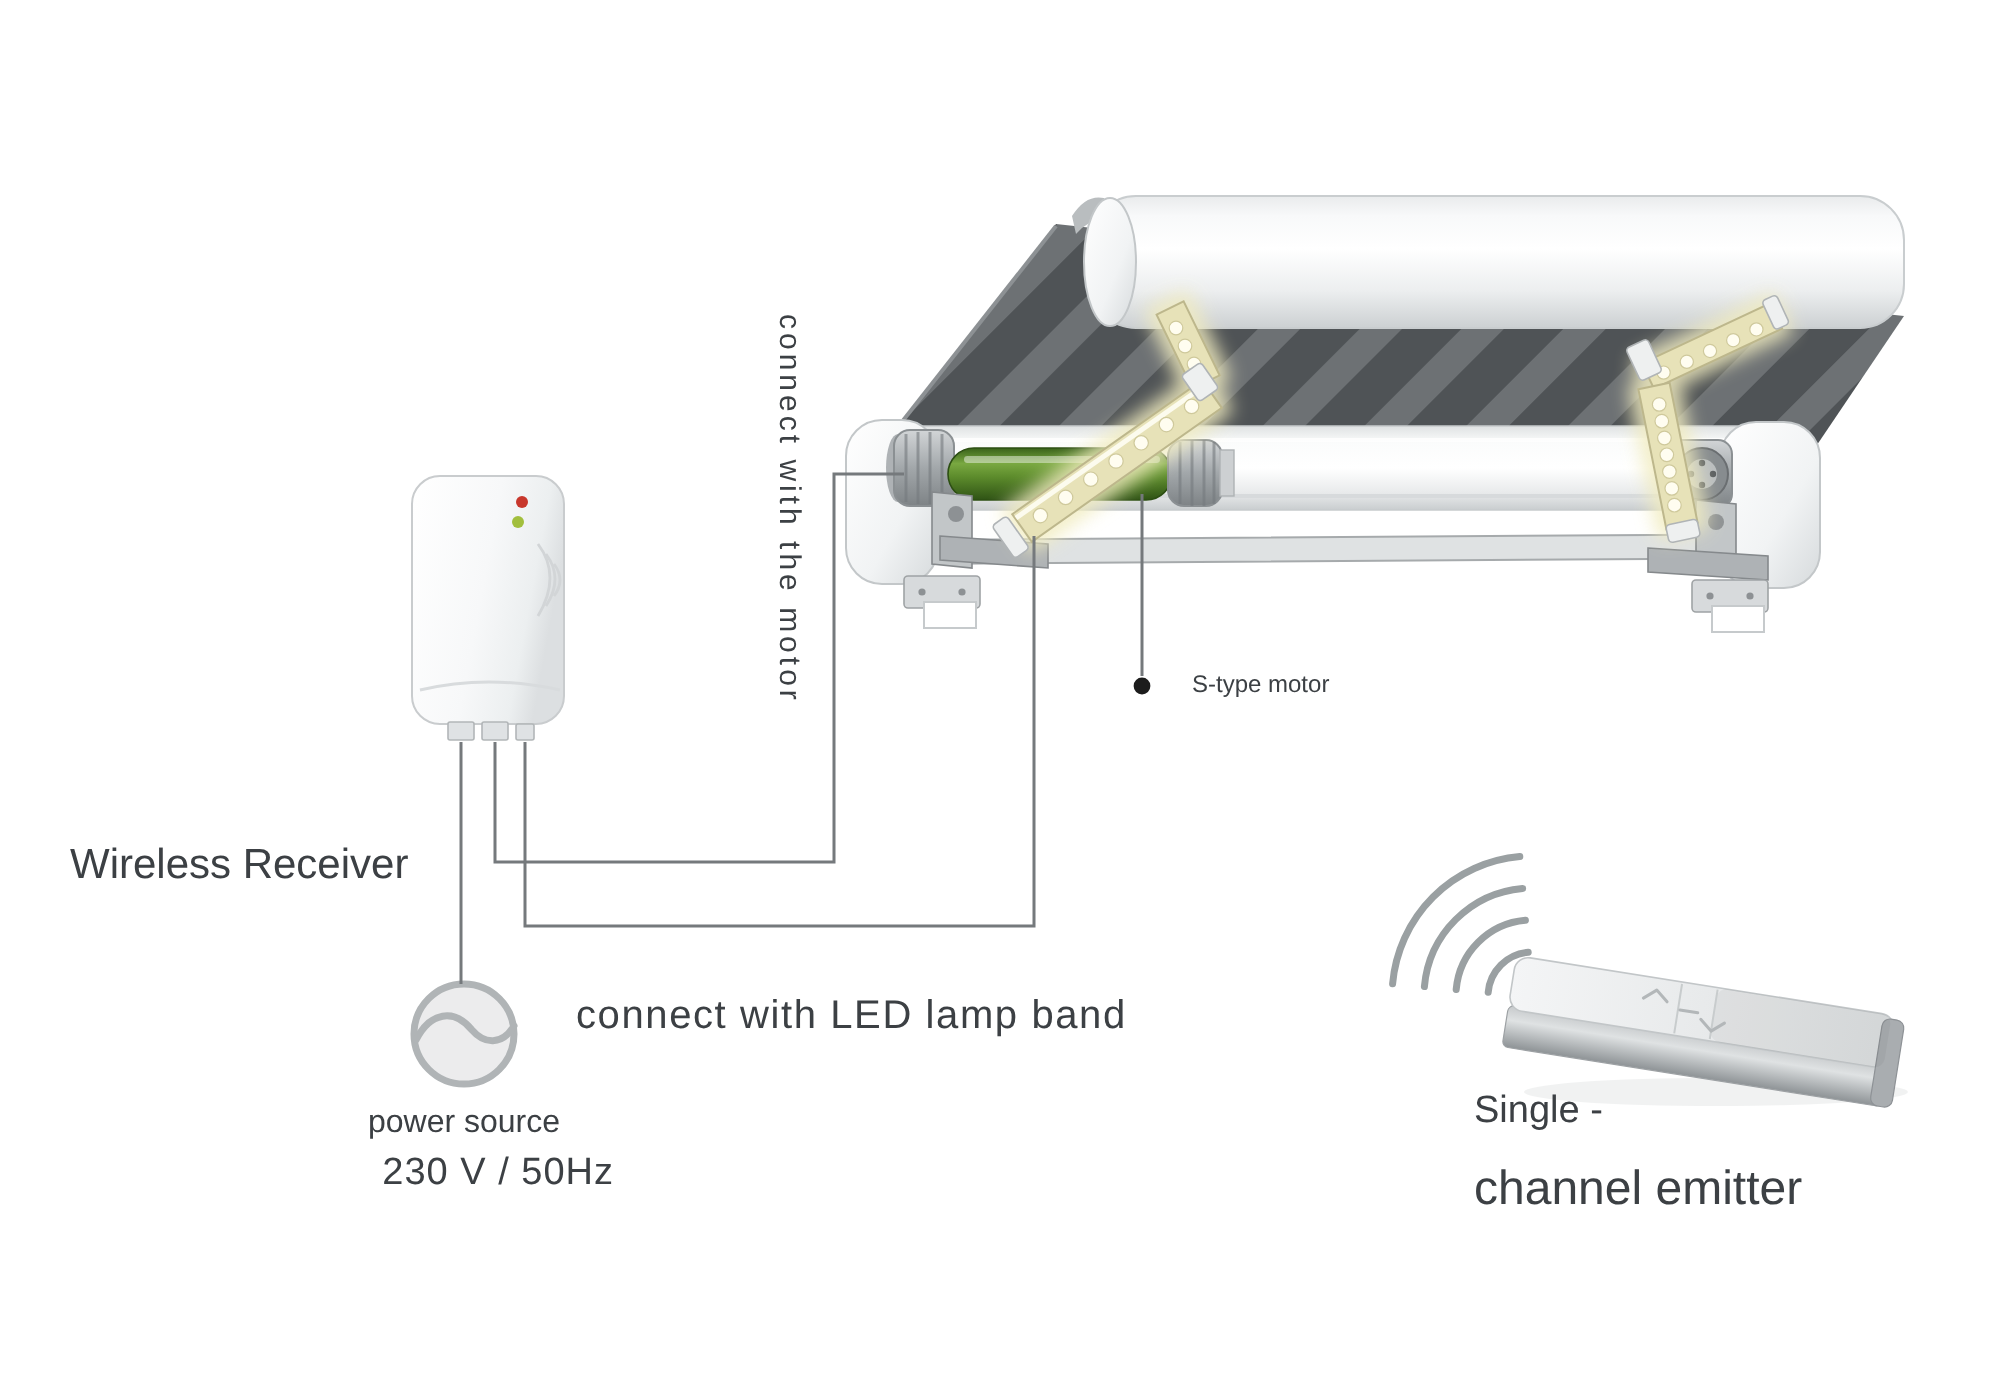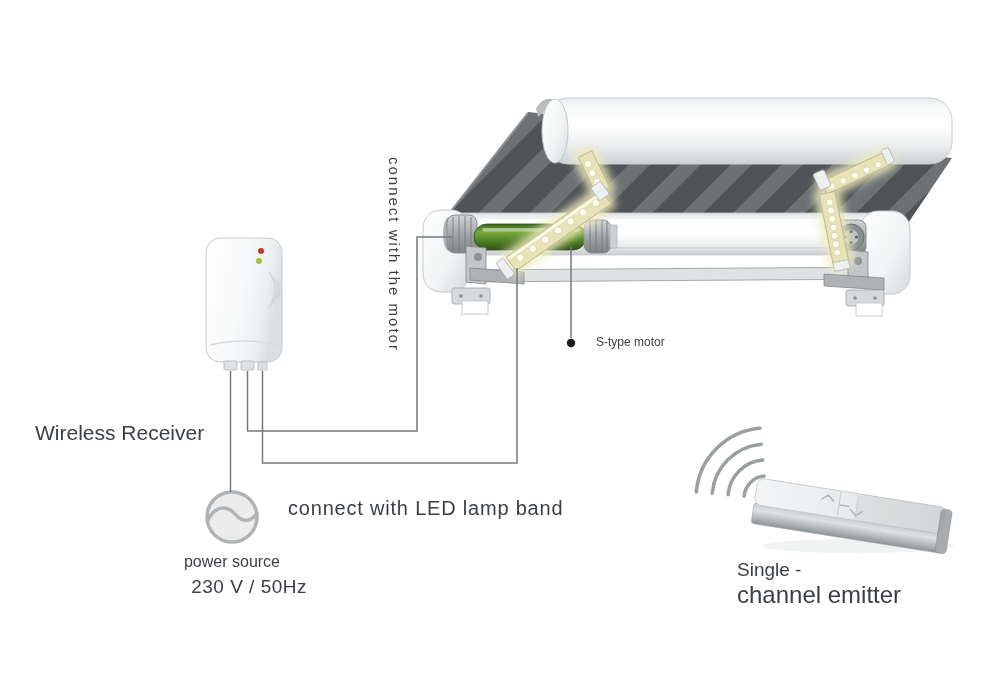--- a/index.html
+++ b/index.html
@@ -11,21 +11,21 @@
   .label{position:absolute;color:#3c4044;white-space:nowrap;}
   .lbl-receiver{left:35px;top:421px;font-size:21px;}
   .lbl-connect-motor{
     left:403px;top:157px;width:212px;font-size:15px;letter-spacing:2px;
     transform:rotate(90deg);transform-origin:0 0;
   }
   .lbl-connect-led{left:288px;top:497px;font-size:20px;letter-spacing:0.8px;}
   .lbl-stype{left:596px;top:335px;font-size:12px;}
   .lbl-voltage{left:157px;top:576px;width:150px;text-align:right;font-size:19px;letter-spacing:0.5px;}
   .lbl-power{left:157px;top:553px;width:150px;text-align:center;font-size:16px;}
-  .lbl-emitter1{left:737px;top:559px;font-size:19px;}
+  .lbl-emitter1{left:737px;top:545px;font-size:19px;}
   .lbl-emitter2{left:737px;top:581px;font-size:24px;}
 </style>
 </head>
 <body>
 
 <div class="canvas">
 
 <svg width="1000" height="700" viewBox="0 0 1000 700">
   <defs>
     <linearGradient id="gradRoller" x1="0" y1="0" x2="0" y2="1">

